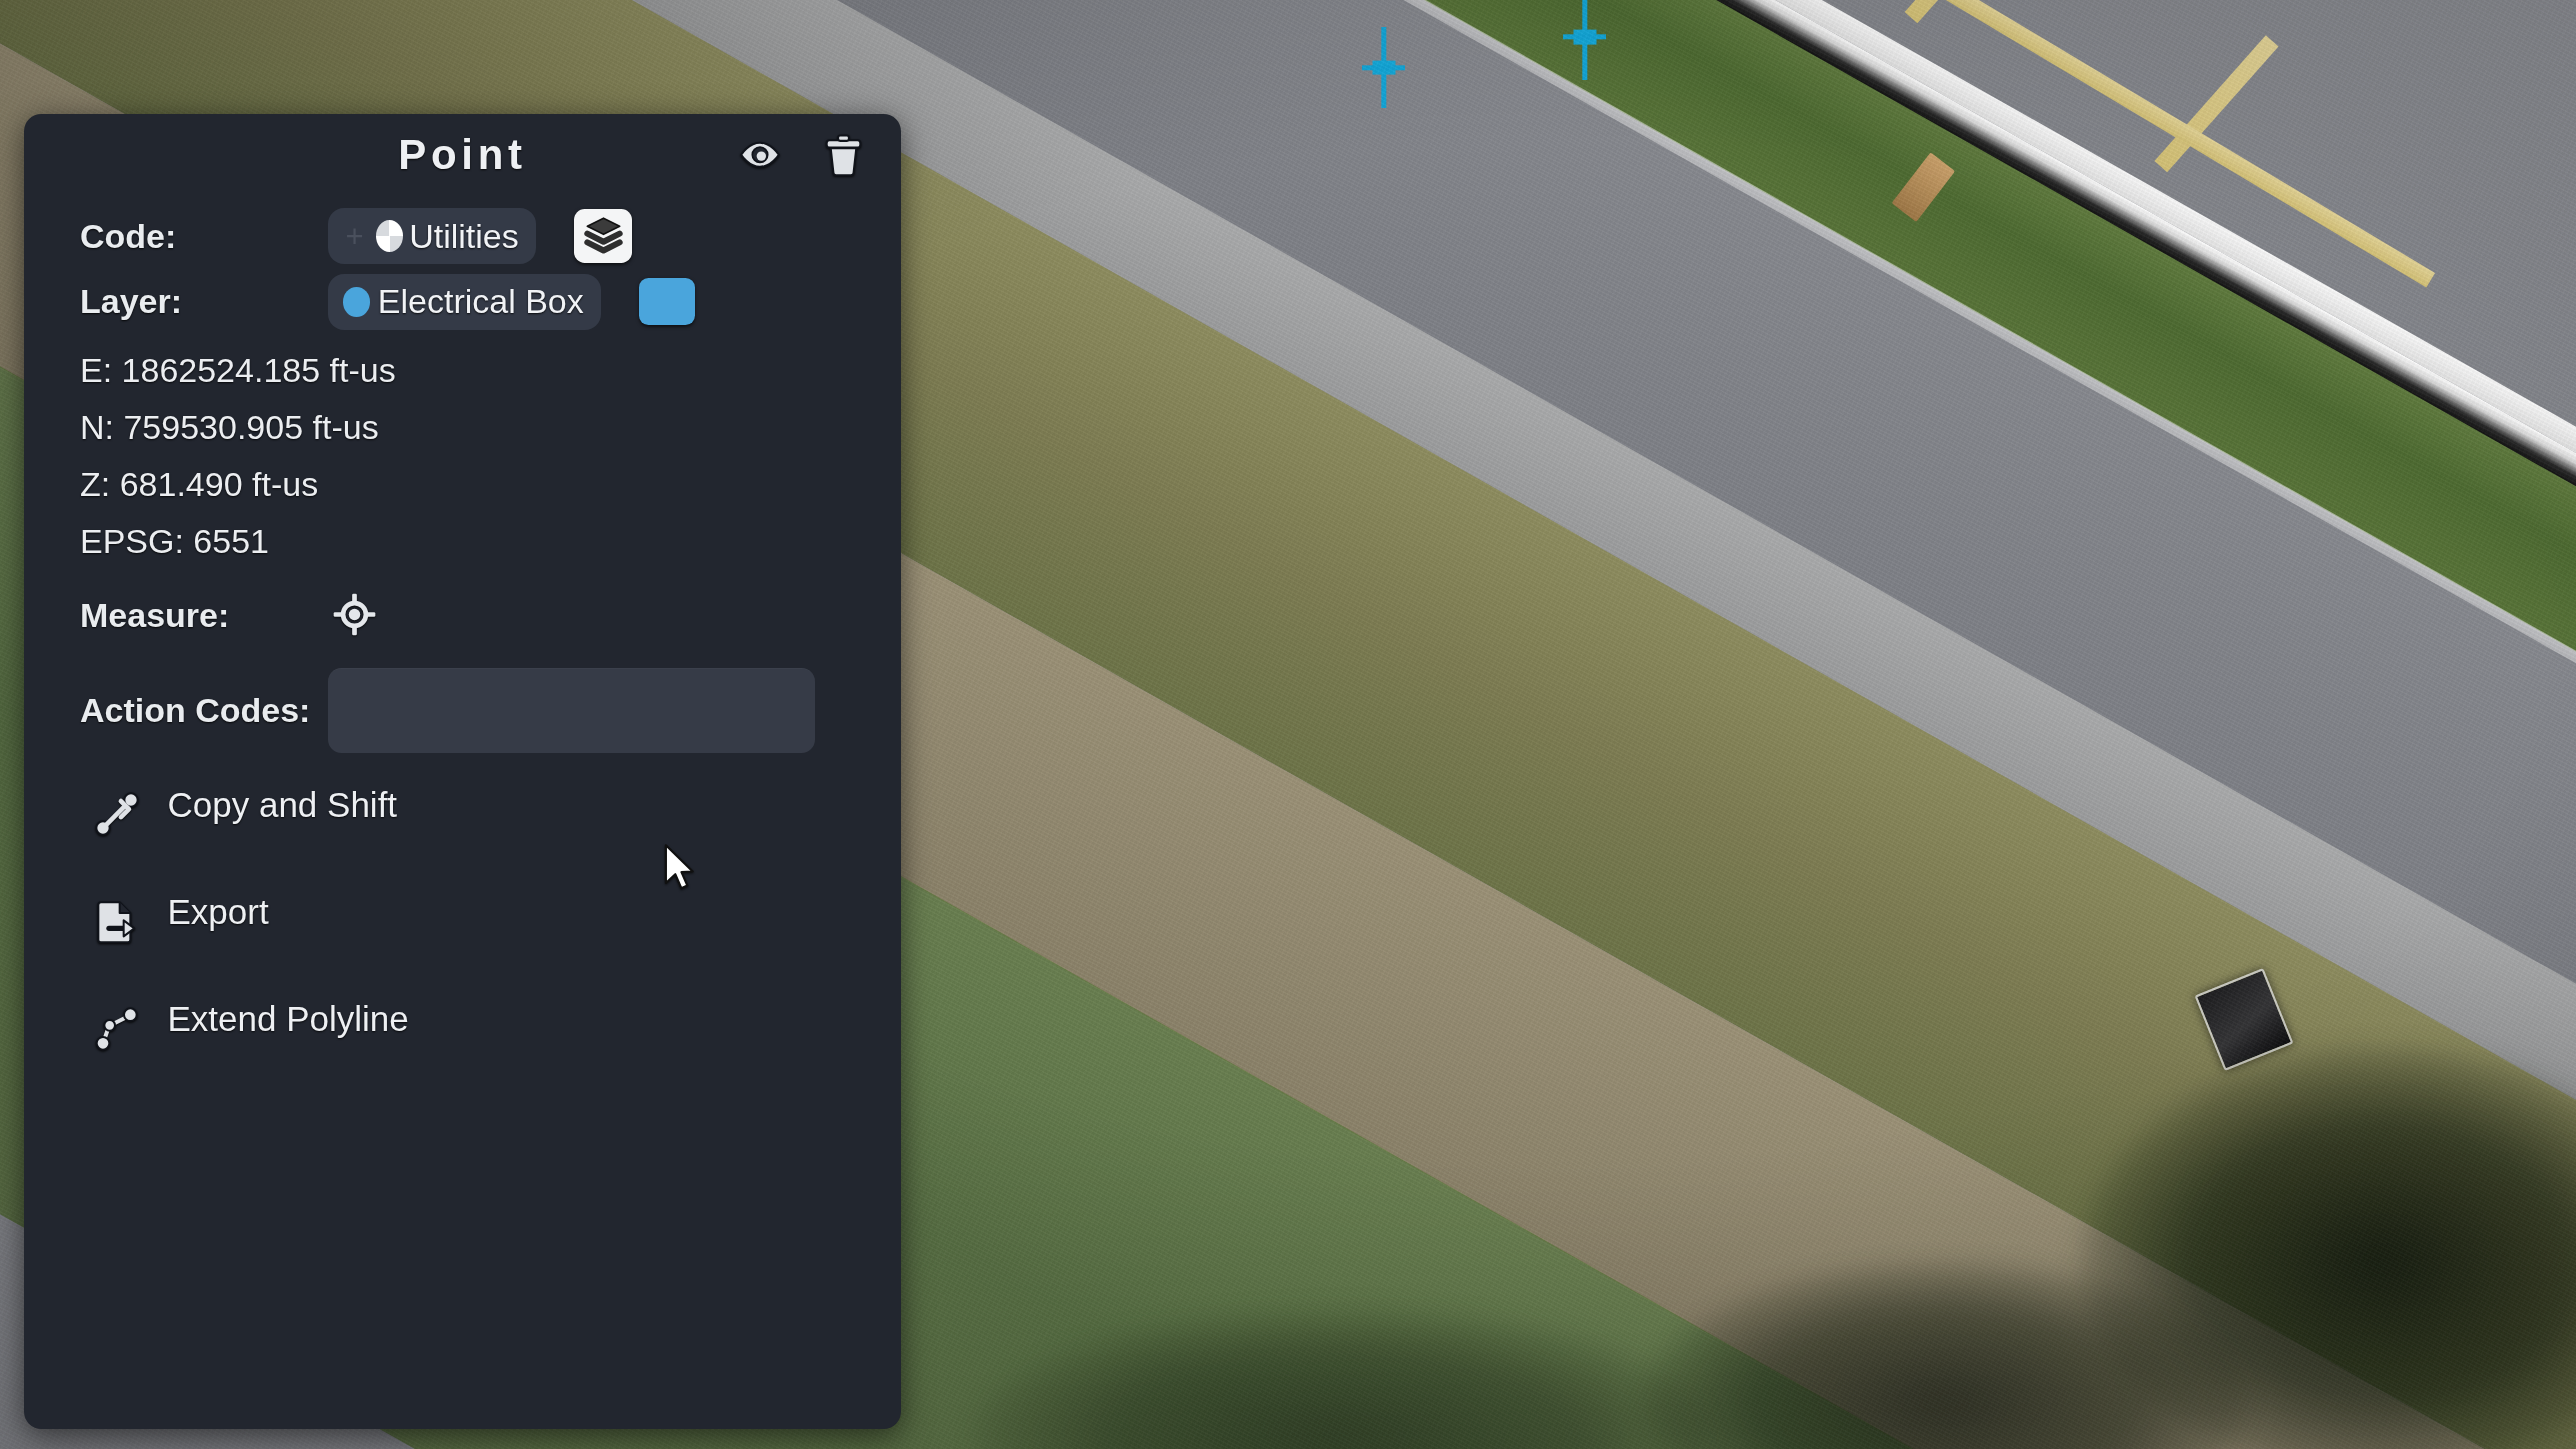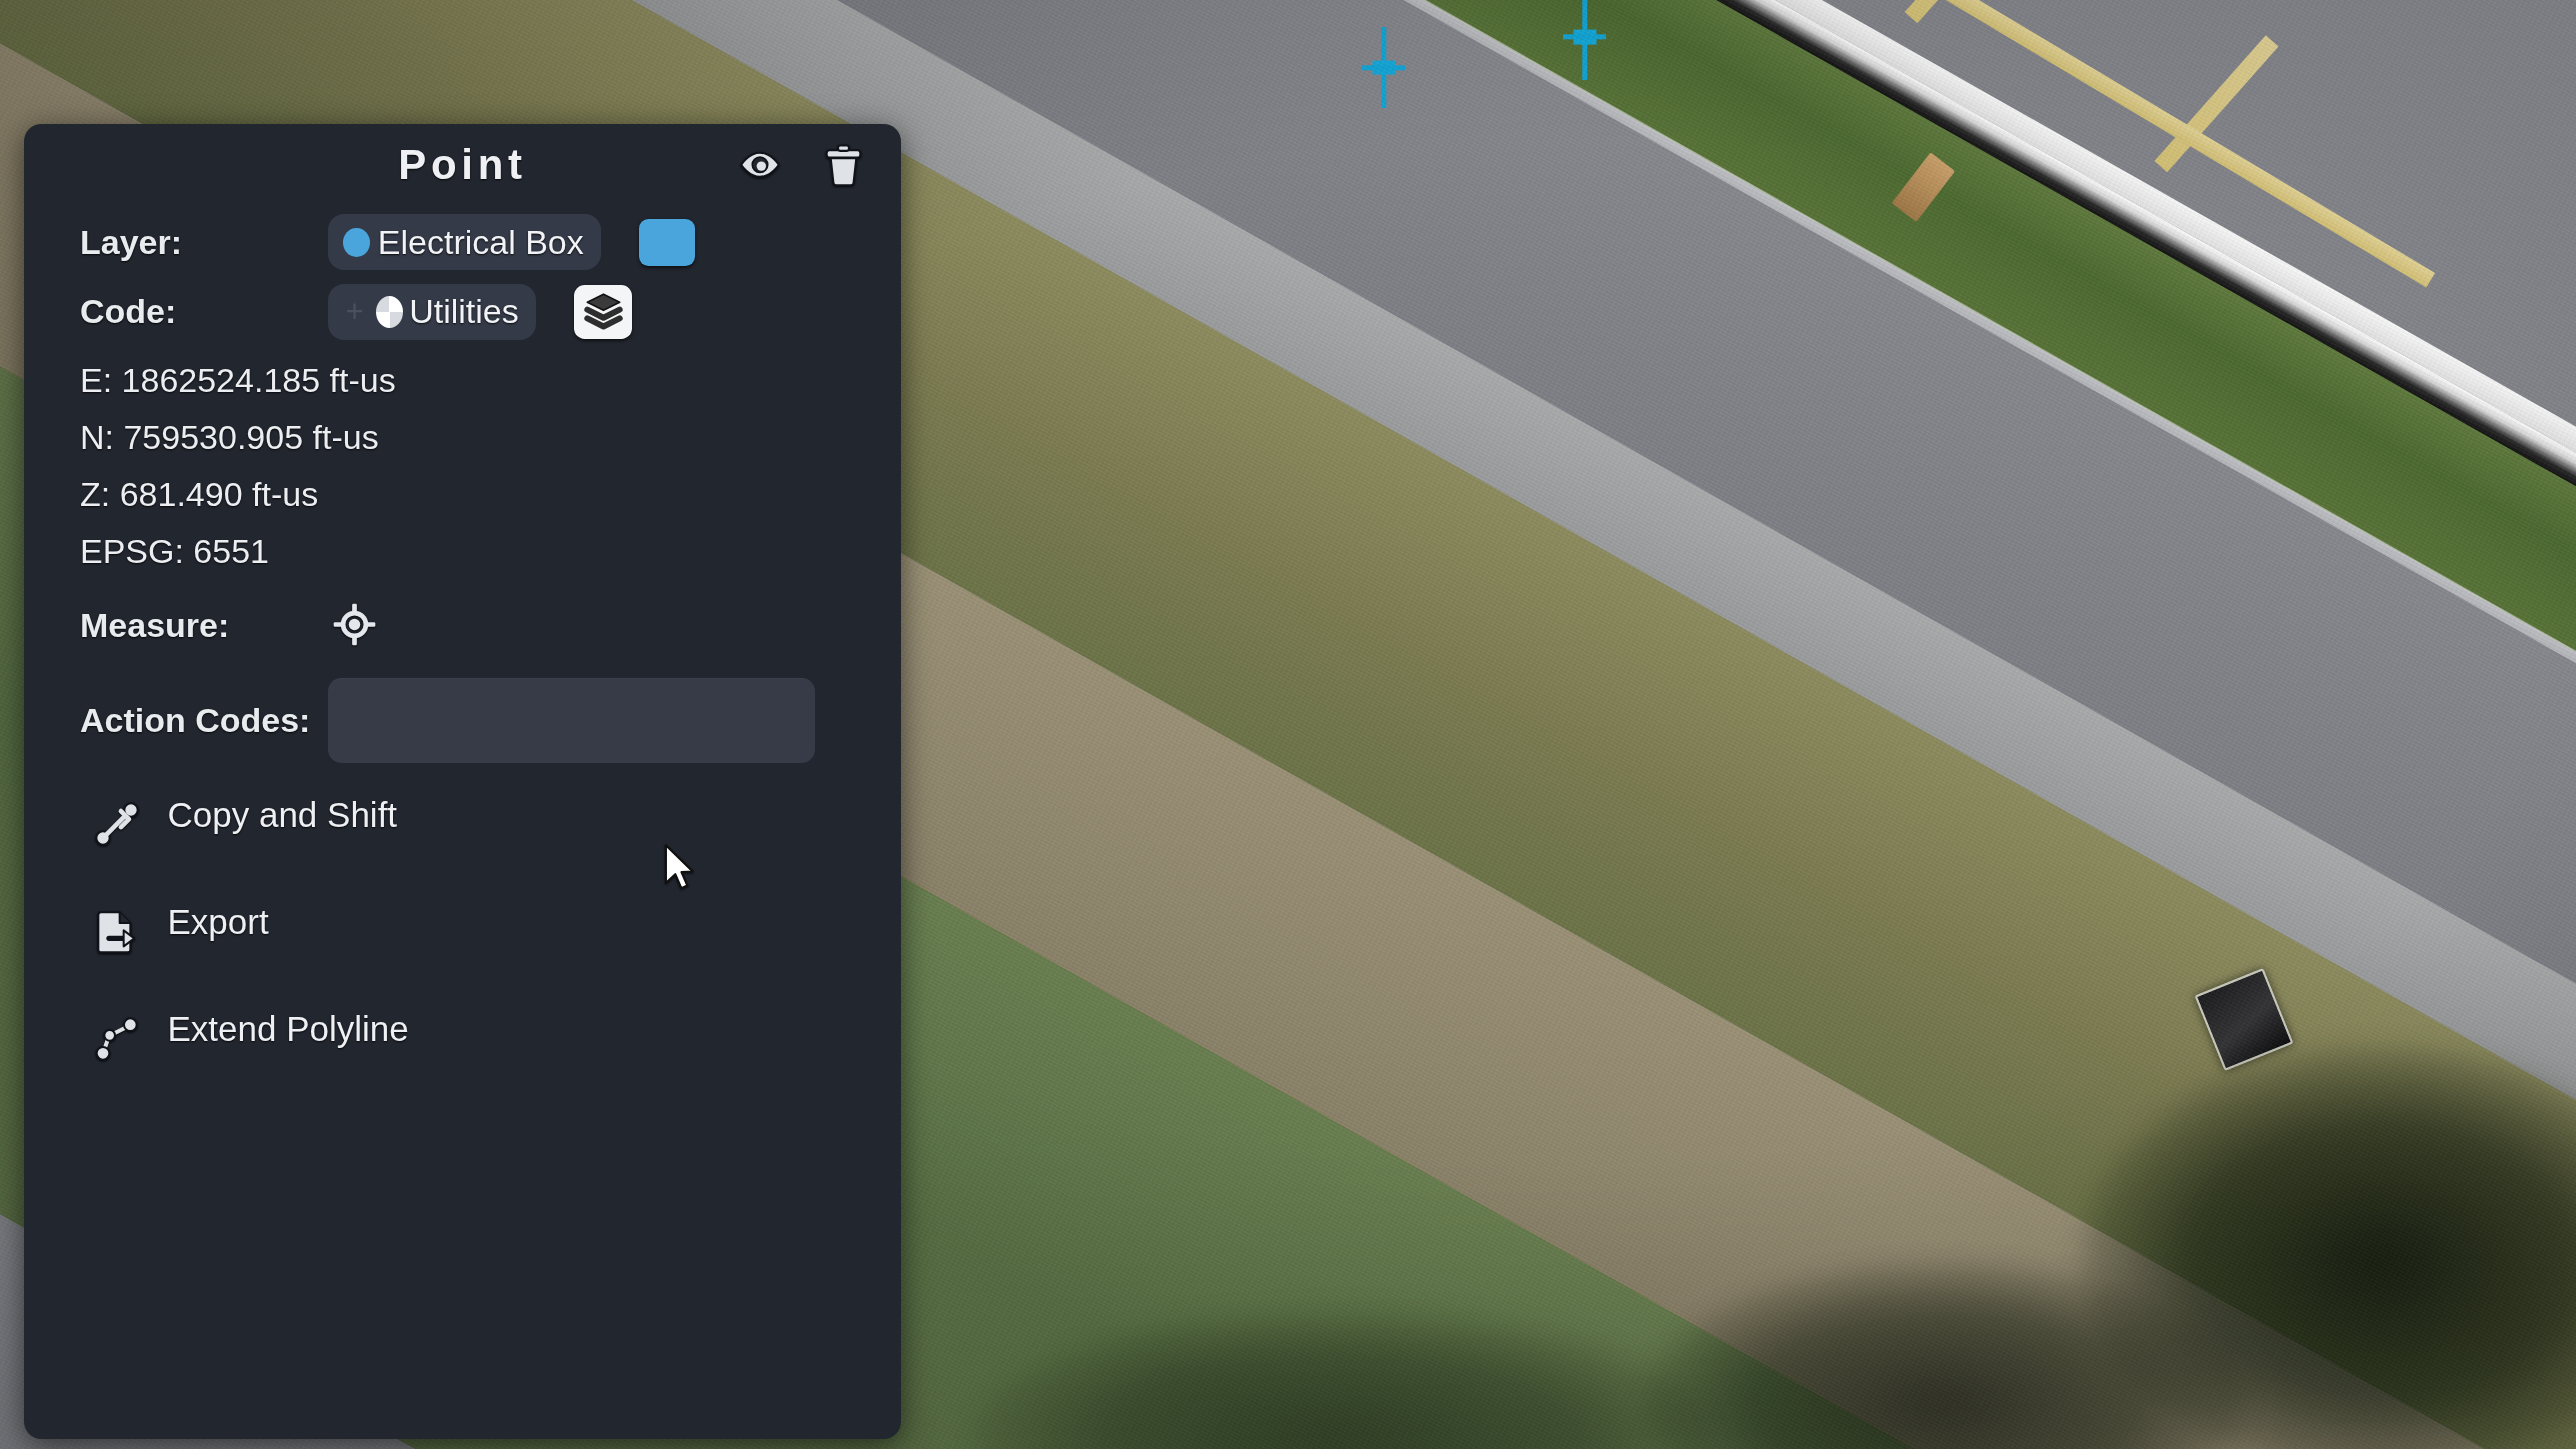--- a/index.html
+++ b/index.html
@@ -68,21 +68,21 @@
   }
   .cross::before { left:50%; top:0; width:5.4px; height:100%; transform:translateX(-50%); }
   .cross::after  { top:50%; left:0; height:5.4px; width:100%; transform:translateY(-50%); }
   .cross .nub {
     position:absolute; left:50%; top:50%; width:23px; height:14.8px;
     transform:translate(-50%,-50%); background:#14a9da;
   }
 
   
   #panel {
-    position:absolute; left:24px; top:124px;
+    position:absolute; left:24px; top:114px;
     width:877px; height:1315px;
     background:#22262f;
     border-radius:17.4px;
     box-shadow:0 6.7px 29.5px rgba(0,0,0,.55);
     padding:0;
   }
 
   .p-header {
     position:relative; height:81px;
     display:flex; align-items:center; justify-content:center;
@@ -258,45 +258,45 @@
             <rect x="4" y="9" width="50" height="11" rx="4" fill="#dfe2e6" stroke="#10131a" stroke-width="3"></rect>
             <rect x="21" y="2" width="16" height="8" rx="3" fill="#dfe2e6" stroke="#10131a" stroke-width="3"></rect>
             <path d="M10 21h38l-4 36a4 4 0 0 1-4 4H18a4 4 0 0 1-4-4z" fill="#dfe2e6" stroke="#10131a" stroke-width="3"></path>
           </svg>
         </span>
       </div>
     </div>
 
     <div class="rows">
 
-      <div class="row">
-        <div class="lbl">Layer:</div>
-        <div class="chip">
-          <span class="dot-blue"></span>
-          <span class="chip-text">Electrical Box</span>
-        </div>
-        <div class="swatch"></div>
-      </div>
-
       <div class="row" style="margin-top:13.4px;">
         <div class="lbl">Code:</div>
         <div class="chip" style="padding-left:17.4px;">
           <span class="plus">+</span>
           <span class="halfdot"></span>
           <span class="chip-text">Utilities</span>
         </div>
         <div class="stackbtn">
           <span>
             <svg width="39" height="38" viewBox="0 0 58 56">
               <path d="M29 3 53 15 29 27 5 15z" fill="#3b3b3b" stroke="#111" stroke-width="2.5" stroke-linejoin="round"></path>
               <path d="M5 26l24 12 24-12" fill="none" stroke="#2e2e2e" stroke-width="9" stroke-linejoin="round" stroke-linecap="round"></path>
               <path d="M5 39l24 12 24-12" fill="none" stroke="#2e2e2e" stroke-width="9" stroke-linejoin="round" stroke-linecap="round"></path>
             </svg>
           </span>
         </div>
+      </div>
+
+      <div class="row">
+        <div class="lbl">Layer:</div>
+        <div class="chip">
+          <span class="dot-blue"></span>
+          <span class="chip-text">Electrical Box</span>
+        </div>
+        <div class="swatch"></div>
       </div>
 
       <div class="loc-wrap">
         <div class="loc-lines">
           <div class="loc-line">E: 1862524.185 ft-us</div>
           <div class="loc-line">N: 759530.905 ft-us</div>
           <div class="loc-line">Z: 681.490 ft-us</div>
           <div class="loc-line">EPSG: 6551</div>
         </div>
       </div>

